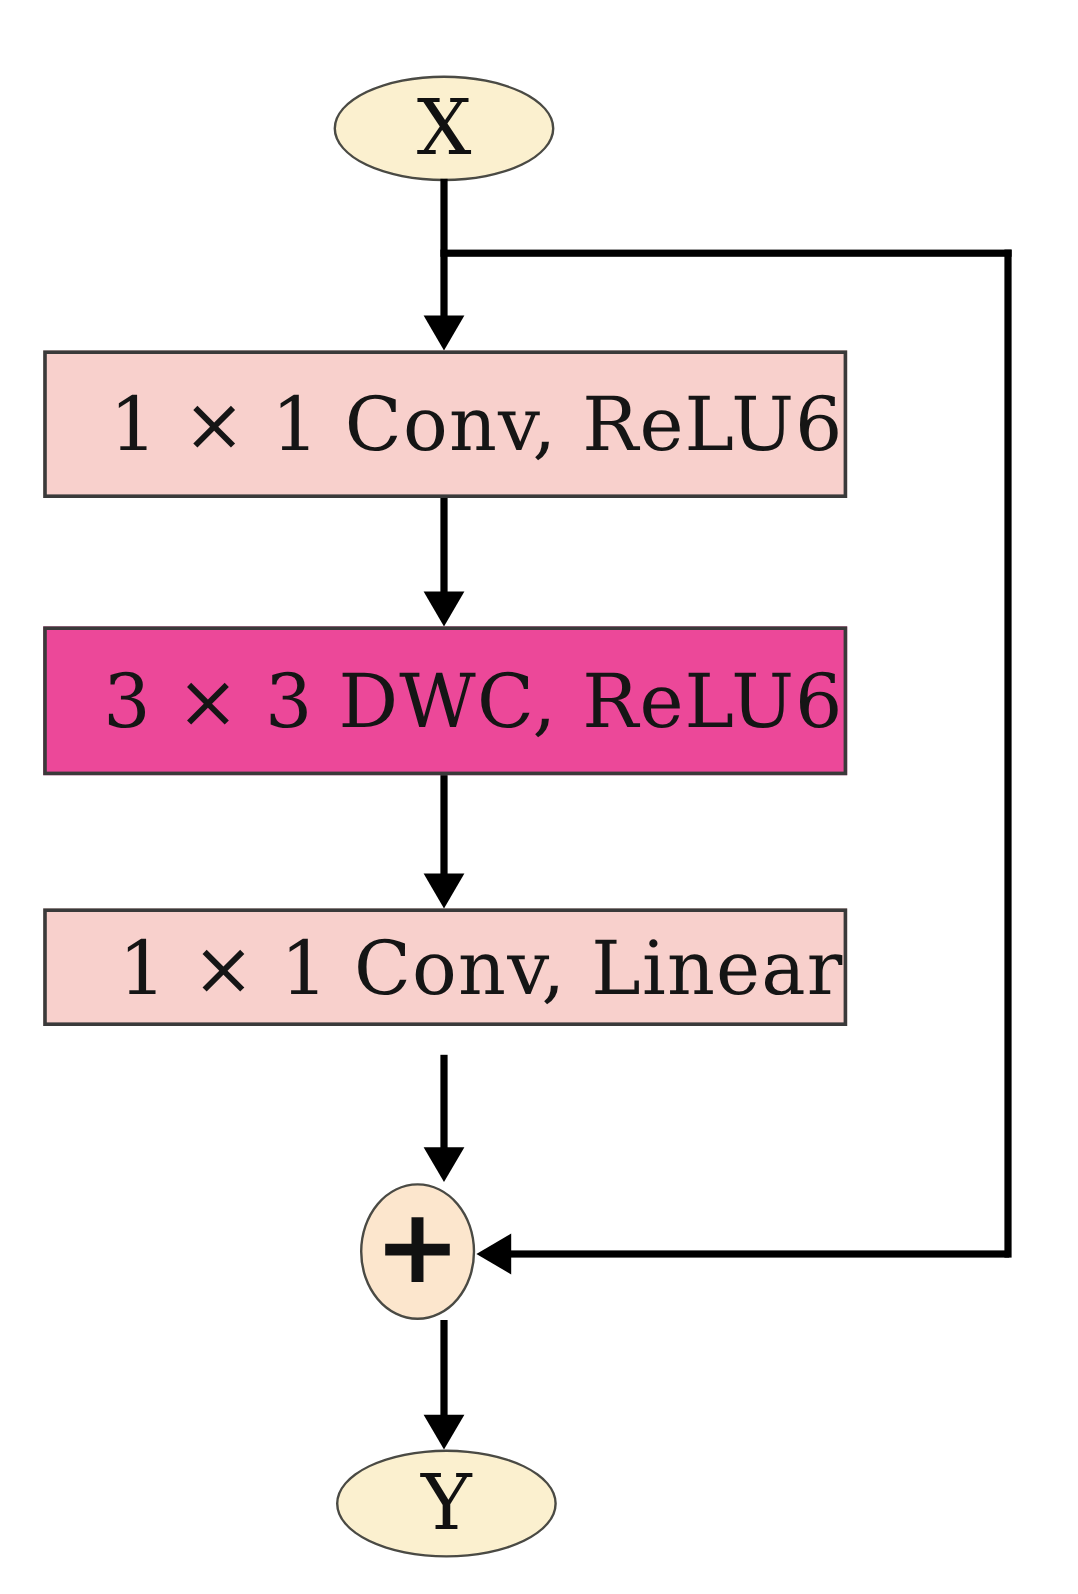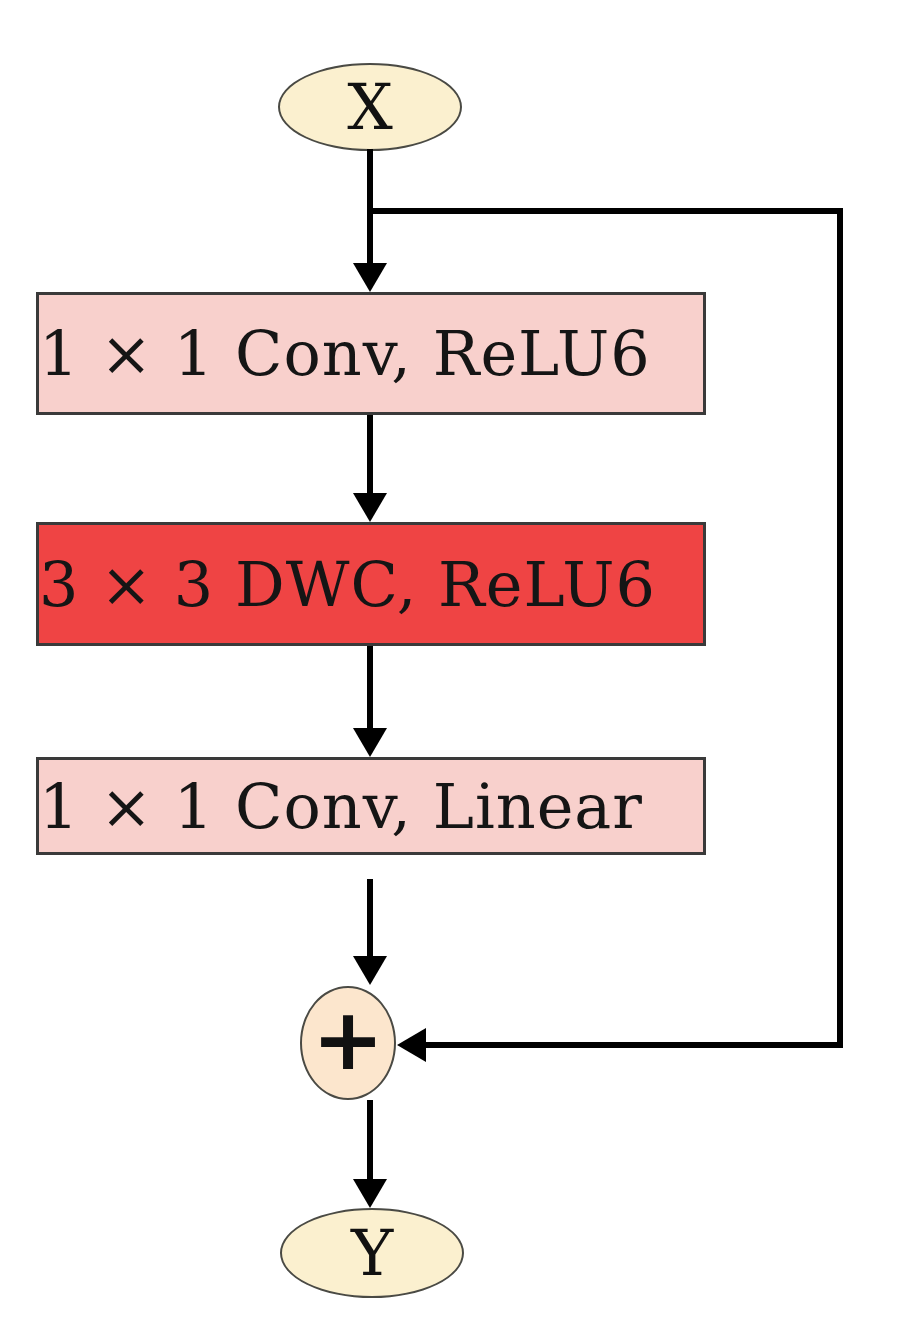--- a/index.html
+++ b/index.html
@@ -33,21 +33,21 @@
 
   
   .op-box {
     position: absolute;
     left: 36px;
     width: 670px;
     border: 3px solid #3a3a3a;
     box-sizing: border-box;
     display: flex;
     align-items: center;
-    justify-content: flex-start;
+    justify-content: flex-end;
     font-size: 62px;
     color: #151515;
     letter-spacing: 1px;
   }
   .op-box-1 { top: 292px; height: 123px; }
   .op-box-2 { top: 522px; height: 124px; }
   .op-box-3 { top: 757px; height: 98px; }
 
   
   .sum-node {
@@ -111,21 +111,21 @@
   <div class="line h-line" style="left:424px; top:1042px; width:417px;"></div>
   <div class="arrow-left" style="left:397px; top:1028px;"></div>
 
   <div class="op-box op-box-1" style="background-color: rgb(248, 208, 204);">
     <span>1 × 1 Conv, ReLU6</span>
   </div>
 
   <div class="line v-line" style="left:367px; top:415px; height:81px;"></div>
   <div class="arrow-down" style="left:353px; top:493px;"></div>
 
-  <div class="op-box op-box-2" style="background-color: #ef4444;">
+  <div class="op-box op-box-2" style="background-color: #ec4899;">
     <span>3 × 3 DWC, ReLU6</span>
   </div>
 
   <div class="line v-line" style="left:367px; top:646px; height:83px;"></div>
   <div class="arrow-down" style="left:353px; top:728px;"></div>
 
   <div class="op-box op-box-3" style="background-color: rgb(248, 208, 204);">
     <span>1 × 1 Conv, Linear</span>
   </div>
 

